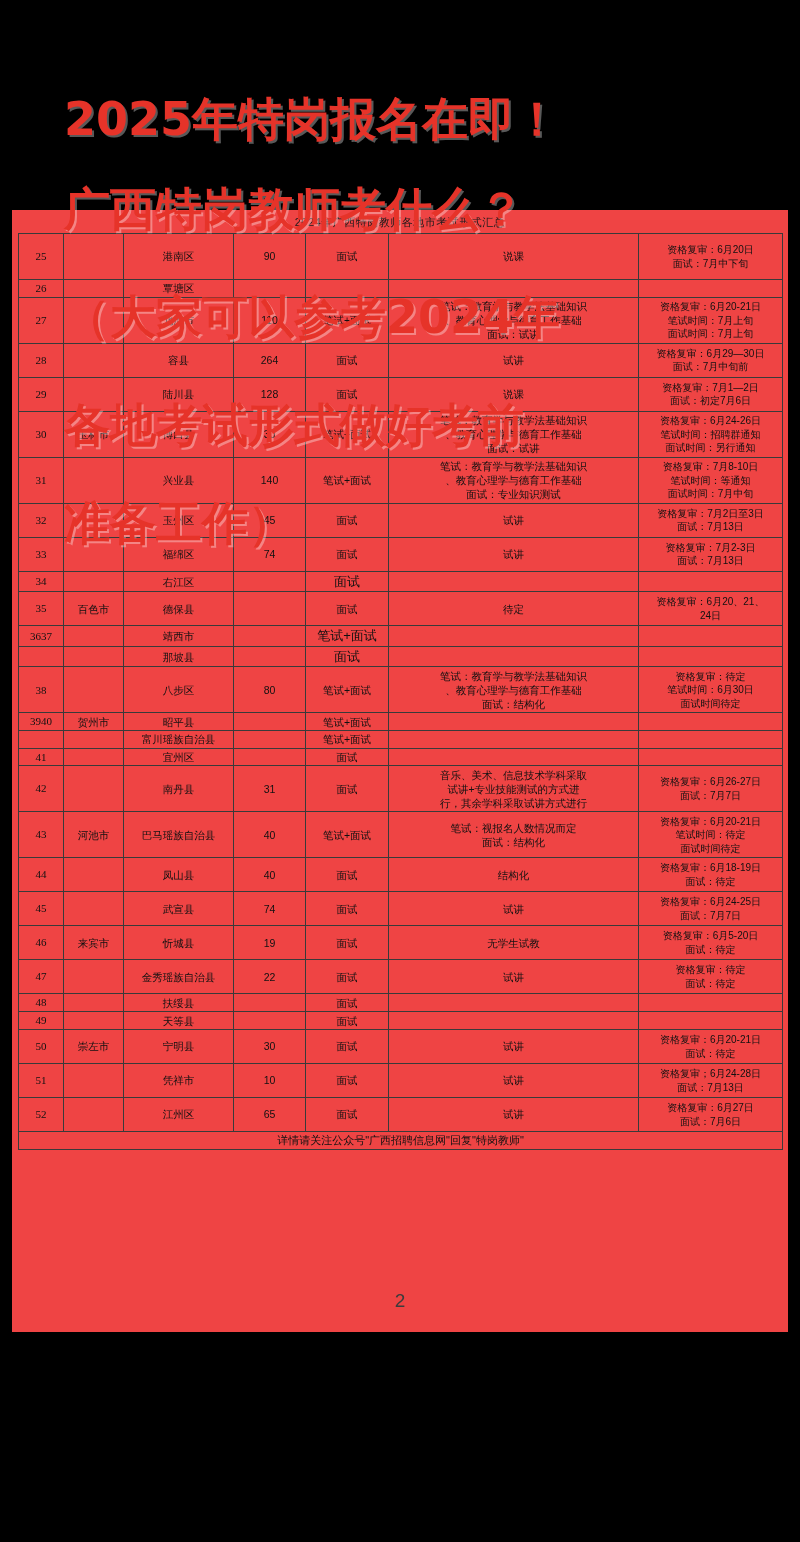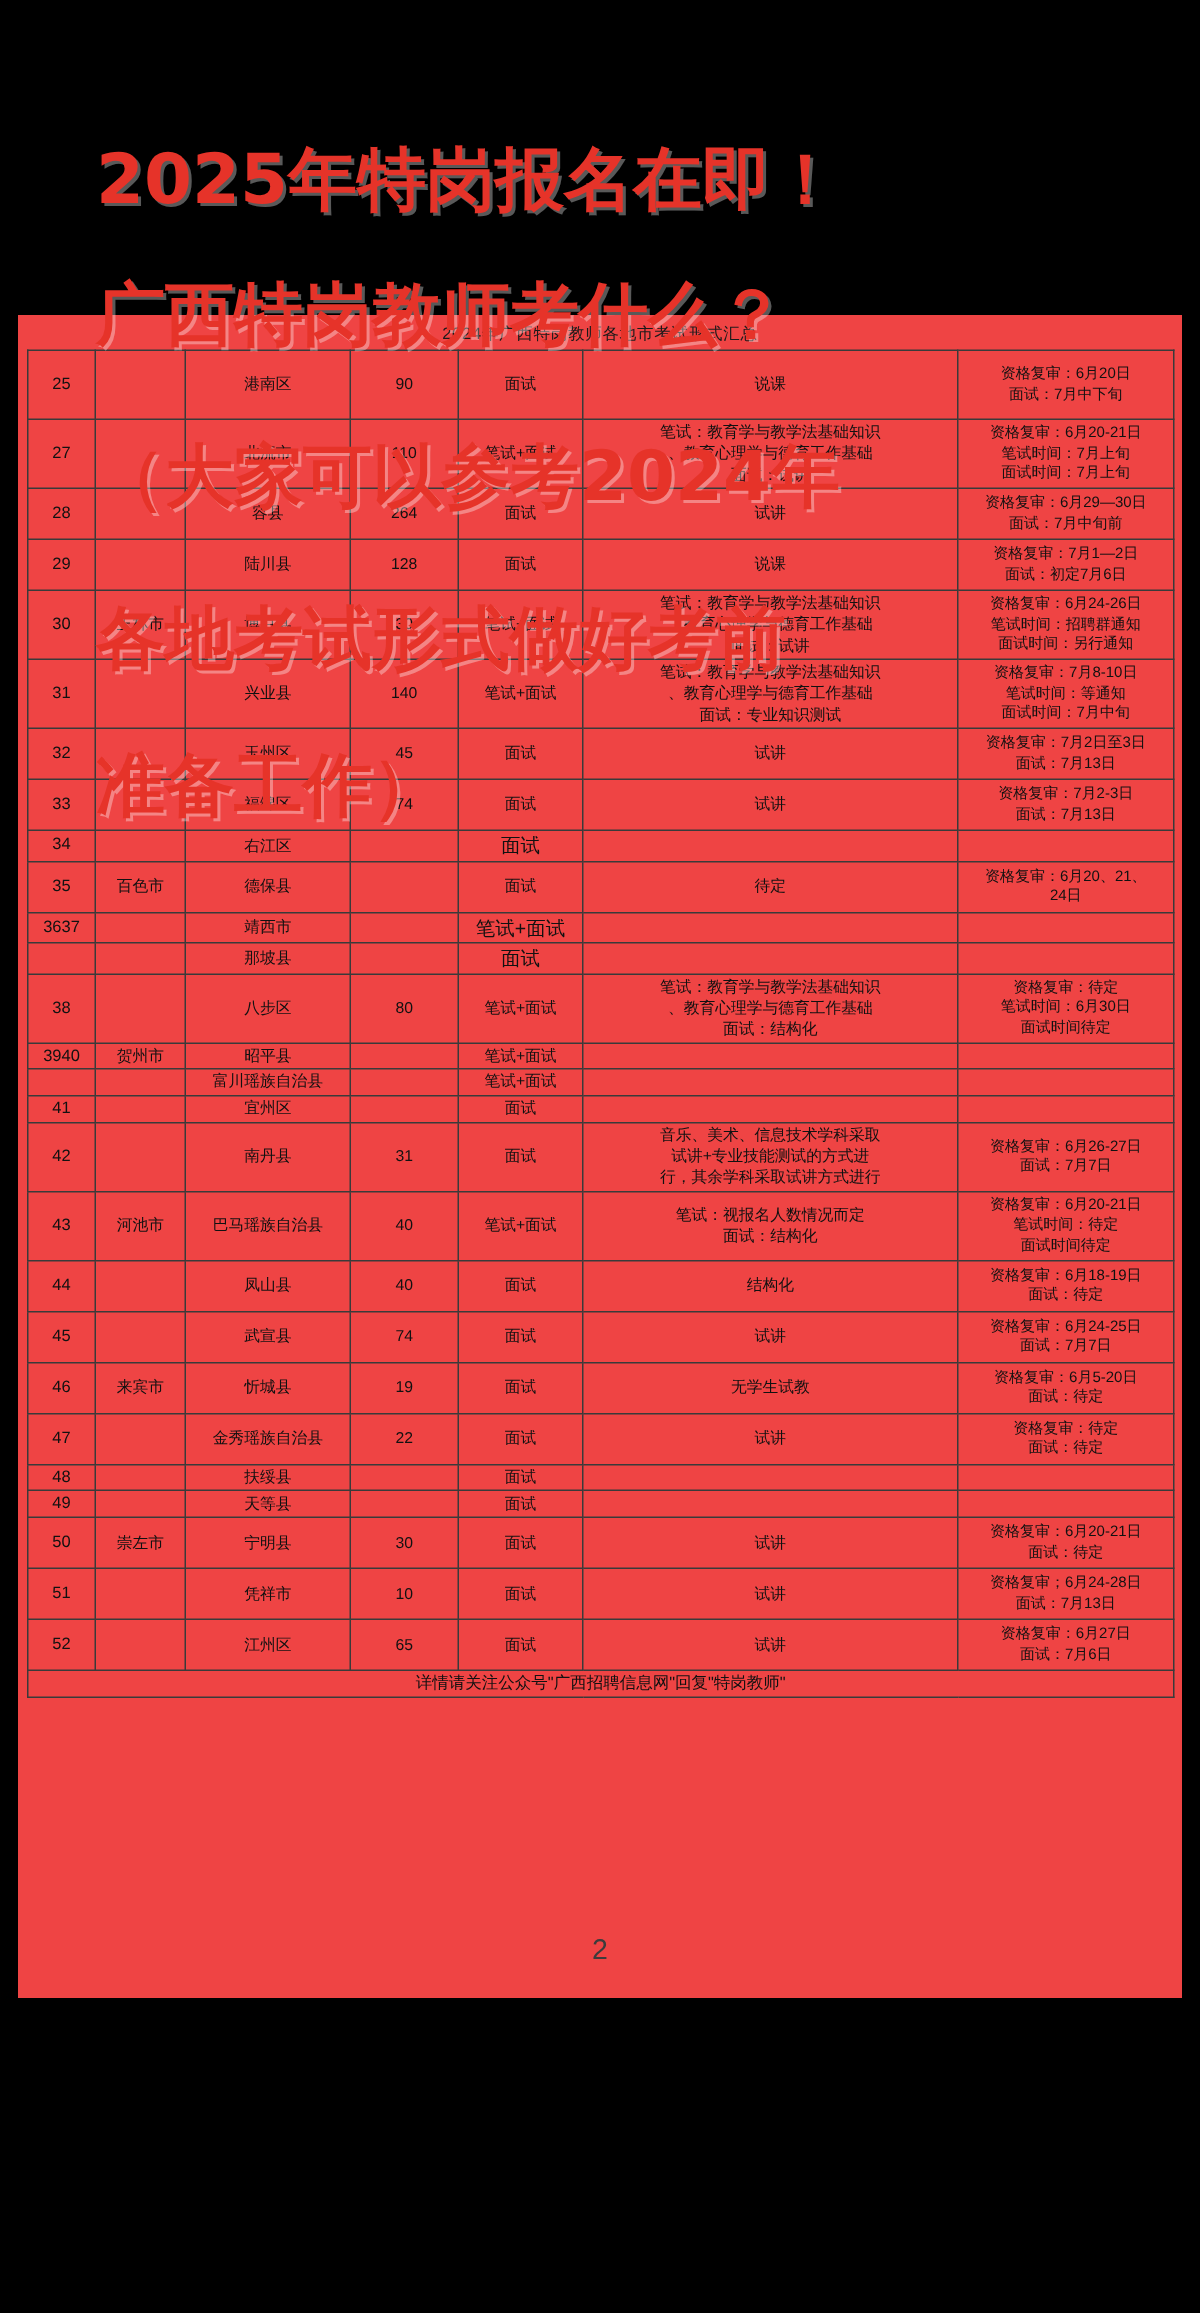--- a/index.html
+++ b/index.html
@@ -32,21 +32,21 @@
     padding:1px 2px;line-height:1.35;
   }
   .c-idx{width:45px;}
   .c-city{width:60px;}
   .c-dist{width:110px;}
   .c-num{width:72px;}
   .c-form{width:83px;}
   .c-cont{width:250px;}
   .c-time{width:144px;}
 
-  .idx-cell{vertical-align:bottom;padding-bottom:2px;font-size:11px;}
+  .idx-cell{vertical-align:bottom;padding-bottom:2px;font-size:11px;font-family:Liberation Serif, serif;}
   .num-cell{vertical-align:bottom;padding-bottom:2px;}
   .time-cell{text-align:left;padding-left:8px;font-size:10px;}
   .time-cell.ctr{text-align:center;padding-left:2px;margin-top:35px;}
   .big-form{font-size:13px;}
   .tall{height:46px;}
   .mid{height:34px;}
   .xshort{height:16px;}
 
   .footer-row td{font-size:11px;padding:4px 0;}
   .pagenum{
@@ -93,20 +93,29 @@
         <tbody id="table-body">
             <tr class="tall">
               <td class="idx-cell">25</td>
               <td class=""></td>
               <td class="">港南区</td>
               <td class="num-cell">90</td>
               <td class="">面试</td>
               <td class="">说课</td>
               <td class="time-cell">资格复审：6月20日<br>面试：7月中下旬</td>
             </tr>
+            <tr class="xshort">
+              <td class="idx-cell">26</td>
+              <td class=""></td>
+              <td class="">覃塘区</td>
+              <td class="num-cell"></td>
+              <td class=""></td>
+              <td class=""></td>
+              <td class="time-cell"></td>
+            </tr>
             <tr class="tall">
               <td class="idx-cell">27</td>
               <td class=""></td>
               <td class="">北流市</td>
               <td class="num-cell">110</td>
               <td class="">笔试+面试</td>
               <td class="">笔试：教育学与教学法基础知识<br>、教育心理学与德育工作基础<br>面试：试讲</td>
               <td class="time-cell">资格复审：6月20-21日<br>笔试时间：7月上旬<br>面试时间：7月上旬</td>
             </tr>
             <tr class="mid">

